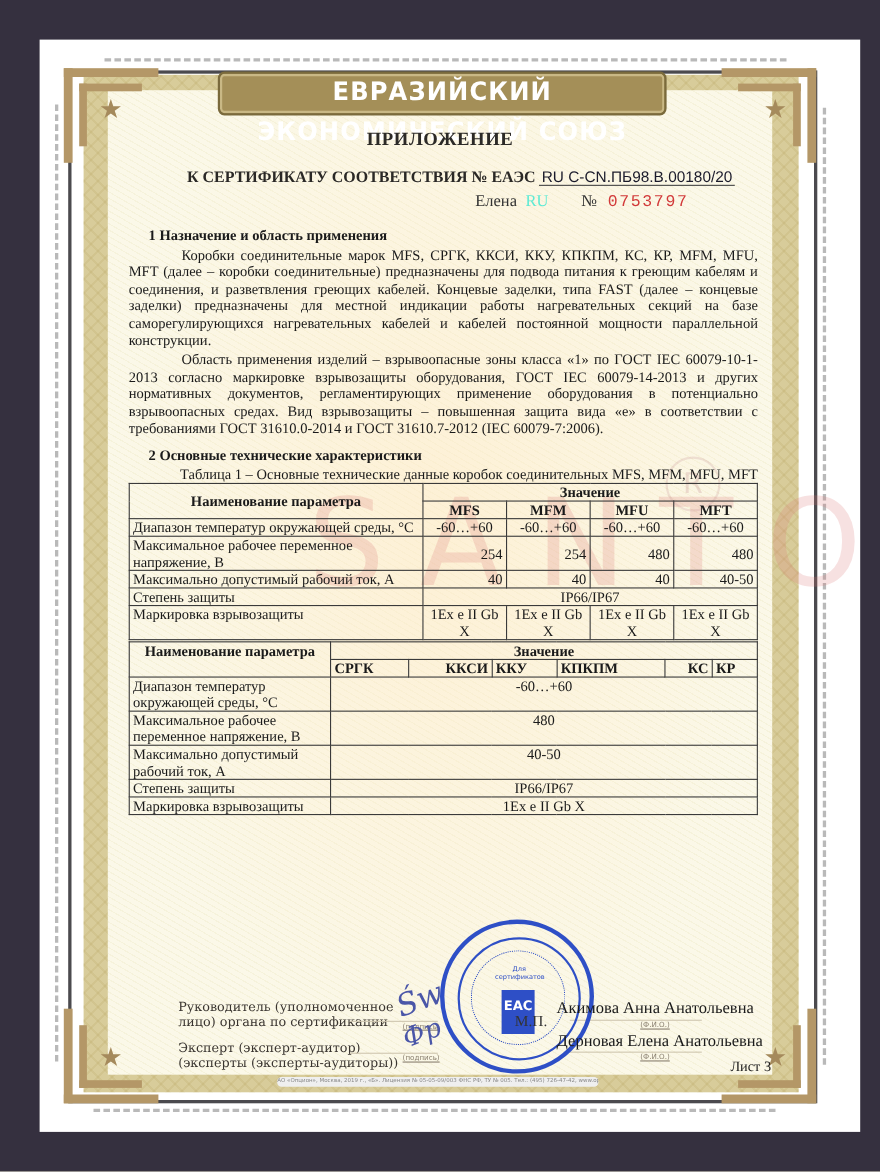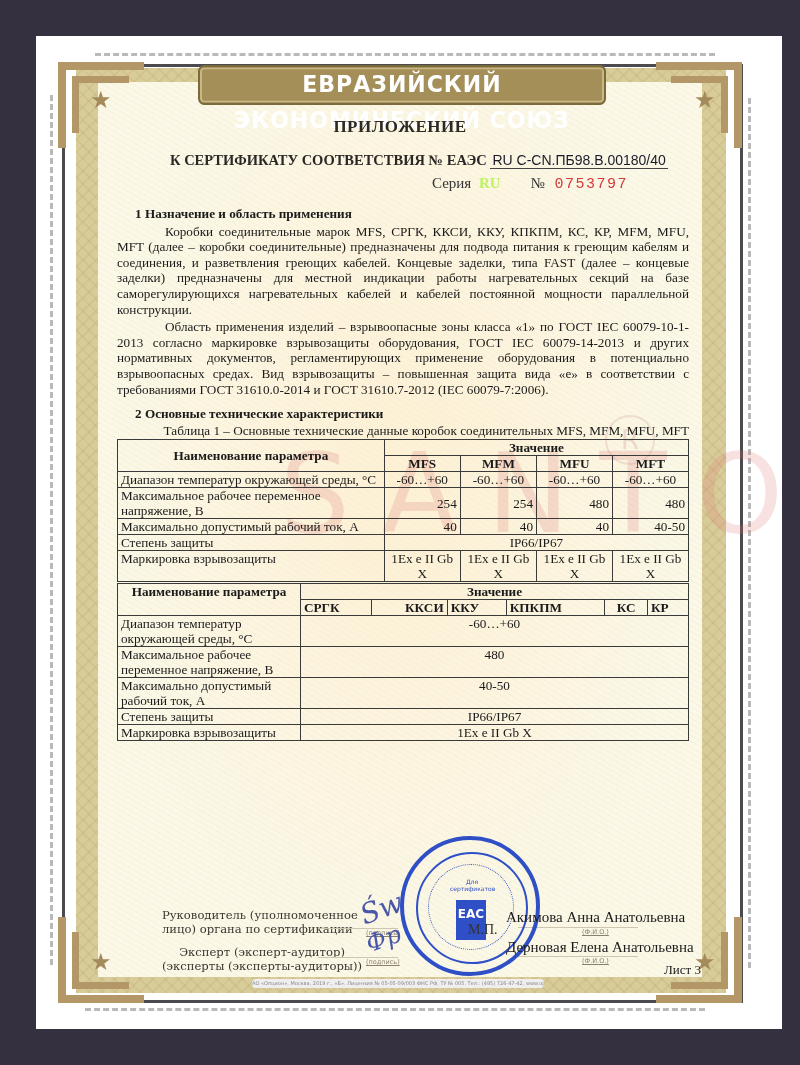--- a/index.html
+++ b/index.html
@@ -58,39 +58,39 @@
     position:absolute; left:280px; top:430px; font-family:"DejaVu Sans",sans-serif;
     font-size:110px; color: rgba(220,120,120,0.22); letter-spacing:30px; font-weight:normal;
     pointer-events:none;
   }
   .wm-reg { position:absolute; left:605px; top:415px; width:46px; height:46px; border:2px solid rgba(200,150,150,0.25); border-radius:50%; color:rgba(200,150,150,0.3); text-align:center; line-height:46px; font-family:"DejaVu Sans",sans-serif; font-size:26px; }
 
   .title { position:absolute; left:0; width:800px; top:117px; text-align:center; font-size:17px; font-weight:bold; color:#2c2a27; letter-spacing:0.5px; }
   .subtitle { position:absolute; left:170px; top:152px; font-size:14.5px; font-weight:bold; color:#2a2826; }
   .cert-no { font-family:"Liberation Sans",sans-serif; font-weight:normal; font-size:14px; color:#1a1a2a; border-bottom:1px solid #444; padding:0 2px; }
   .series { position:absolute; left:432px; top:175px; font-size:15px; color:#333; }
-  .series .red { color:#bef264; font-weight:bold; margin-left:4px; }
+  .series .red { color:#5eead4; font-weight:normal; margin-left:4px; }
   .series .num-label { margin-left:26px; }
   .series .num { color:#d23a3a; letter-spacing:1.5px; margin-left:6px; font-family:"Liberation Mono",monospace; font-size:15px; }
 
   .content { position:absolute; left:117px; top:206px; width:572px; font-size:13.2px; line-height:15.6px;font-family:Liberation Serif, serif; }
   .h { font-weight:bold; margin-left:18px; margin-top:0; }
   .p { text-align: justify; text-indent: 48px; margin:2px 0 0 0; }
   .h2 { font-weight:bold; margin:9px 0 0 18px; }
   .caption { text-align:right; margin:1px 0 1px 0; }
   table { border-collapse: collapse; width: 100%; font-size:13.2px; }
   td, th { border: 1px solid #3a3a3a; padding: 0 3px; vertical-align: top; line-height:15px; }
   th { font-weight:bold; text-align:center; }
   td.c { text-align:center;margin-top:12px; }
   td.cm { text-align:right; vertical-align: middle; }
   .t2 { margin-top: 1px; }
   .caption2 { text-align:right; margin-top:22px; line-height:15px; }
 
   .signs { position:absolute; left:162px; top:908px; font-family:"DejaVu Serif",serif; font-size:11.6px; color:#3a3530; line-height:14px; }
-  .signs .row2 { margin-top:9px;text-align:center; }
+  .signs .row2 { margin-top:9px; }
   .sig-line { position:absolute; border-top:1px solid #cfc6b0; }
   .small { position:absolute; font-size:6.5px; color:#8a8070; font-family:"DejaVu Sans",sans-serif;text-decoration:underline; }
   .fio-name { position:absolute; font-size:15px; color:#1a1a1a; }
   .sheet-no { position:absolute; left:664px; top:962px; font-size:13px; }
   .mp { position:absolute; left:468px; top:922px; font-size:14px; color:#333; }
 
   .stamp { position:absolute; left:400px; top:836px; width:140px; height:140px; border-radius:50%; border:4px solid #2e4fc6; box-sizing:border-box; }
   .stamp .ring2 { position:absolute; left:12px; top:12px; width:108px; height:108px; border-radius:50%; border:2px solid #2e4fc6; }
   .stamp .ring3 { position:absolute; left:24px; top:24px; width:84px; height:84px; border-radius:50%; border:1.5px dotted #2e4fc6; }
   .stamp .eac { position:absolute; left:52px; top:60px; width:30px; height:40px; background:#2e4fc6; color:#fff; font-family:"DejaVu Sans",sans-serif; font-weight:bold; font-size:12px; text-align:center; line-height:28px; }
@@ -125,24 +125,24 @@
 <span class="star" style="left:90px;top:950px;">★</span>
 
 <div class="banner">ЕВРАЗИЙСКИЙ ЭКОНОМИЧЕСКИЙ СОЮЗ</div>
 
 <div class="watermark">SANTO</div>
 <div class="wm-reg">R</div>
 
 <div class="title">ПРИЛОЖЕНИЕ</div>
 <div class="subtitle">
   <span>К СЕРТИФИКАТУ СООТВЕТСТВИЯ № ЕАЭС</span>
-  <span class="cert-no">RU C-CN.ПБ98.В.00180/40</span>
+  <span class="cert-no">RU C-CN.ПБ98.В.00180/20</span>
 </div>
 <div class="series">
-  <span>Серия</span>
+  <span>Елена</span>
   <span class="red">RU</span>
   <span class="num-label">№</span>
   <span class="num">0753797</span>
 </div>
 
 <div class="content">
   <div class="h">1 Назначение и область применения</div>
   <p class="p">Коробки соединительные марок MFS, СРГК, ККСИ, ККУ, КПКПМ, КС, КР, MFM, MFU, MFT (далее – коробки соединительные) предназначены для подвода питания к греющим кабелям и соединения, и разветвления греющих кабелей. Концевые заделки, типа FAST (далее – концевые заделки) предназначены для местной индикации работы нагревательных секций на базе саморегулирующихся нагревательных кабелей и кабелей постоянной мощности параллельной конструкции.</p>
   <p class="p">Область применения изделий – взрывоопасные зоны класса «1» по ГОСТ IEC 60079-10-1-2013 согласно маркировке взрывозащиты оборудования, ГОСТ IEC  60079-14-2013 и других нормативных документов, регламентирующих применение оборудования в потенциально взрывоопасных средах. Вид взрывозащиты – повышенная защита вида «е» в соответствии с требованиями ГОСТ 31610.0-2014 и ГОСТ 31610.7-2012 (IEC 60079-7:2006).</p>
   <div class="h2">2 Основные технические характеристики</div>
@@ -200,21 +200,21 @@
     <tbody>
         <tr>
       <th rowspan="2" style="width:176px;">Наименование параметра</th>
       <th colspan="6">Значение</th>
     </tr>
     <tr>
       <th style="text-align:left;">СРГК</th>
       <th style="text-align:right;">ККСИ</th>
       <th style="text-align:left;">ККУ</th>
       <th style="text-align:left;">КПКПМ</th>
-      <th style="text-align:center;">КС</th>
+      <th style="text-align:right;">КС</th>
       <th style="text-align:left;">КР</th>
     </tr>
     <tr>
       <td>Диапазон температур окружающей среды, °С</td>
       <td colspan="6" class="c">-60…+60</td>
     </tr>
     <tr>
       <td>Максимальное рабочее переменное напряжение, В</td>
       <td colspan="6" class="c">480</td>
     </tr>

